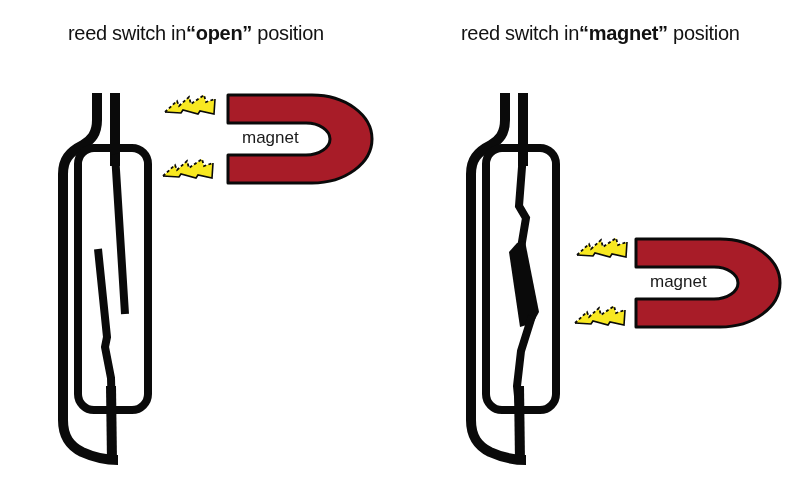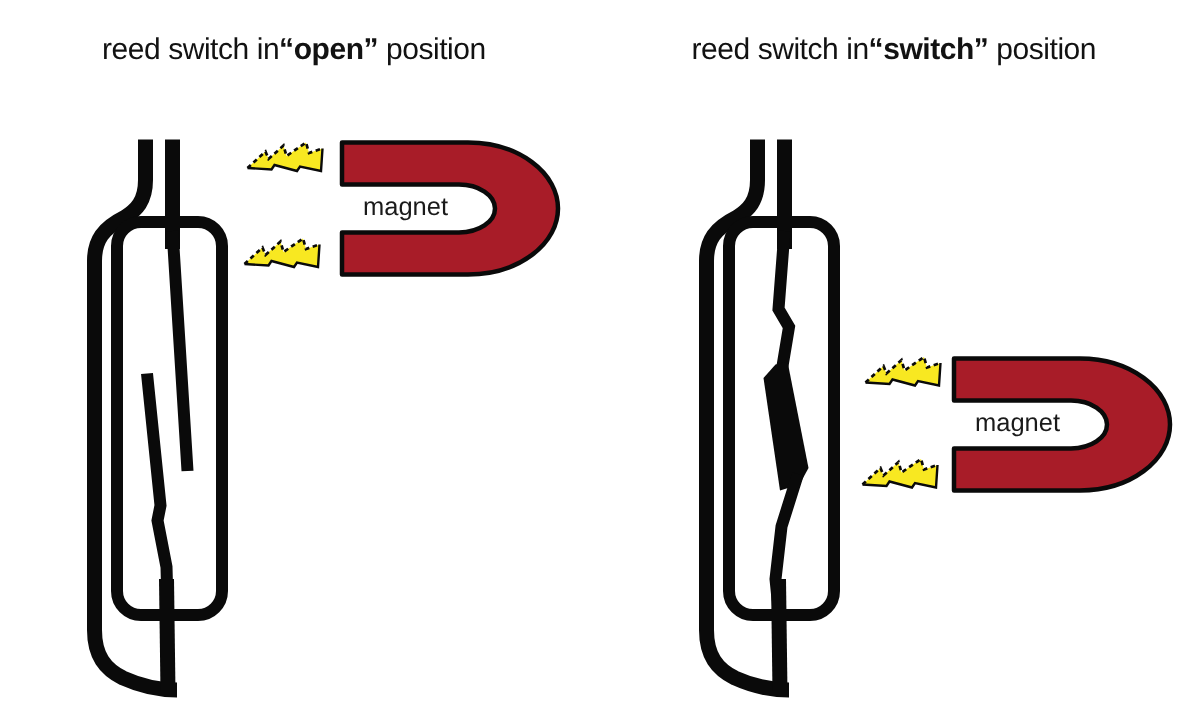--- a/index.html
+++ b/index.html
@@ -33,21 +33,21 @@
 </head>
 <body>
 
 <div id="canvas">
 
   <div class="title" style="left:40px;margin-left:28px;">
     <span>reed switch in</span><span class="emph">“open”</span><span> position</span>
   </div>
 
   <div class="title" style="left:461px;">
-    <span>reed switch in</span><span class="emph">“switch”</span><span> position</span>
+    <span>reed switch in</span><span class="emph">“magnet”</span><span> position</span>
   </div>
 
   <svg class="abs" style="left:54px;top:86px;" width="112" height="390" viewBox="0 0 112 390">
 
     <path d="M43 7 L43 34 C43 48 37 54 29 59 C15 66 9 74 9 88 L9 334 C9 351 16 360 28 366 C39 371 52 374 64 374" fill="none" stroke="#0a0a0a" stroke-width="10"></path>
 
     <path d="M61 7 L61 80" fill="none" stroke="#0a0a0a" stroke-width="10"></path>
 
     <path d="M61 68 L71 228" fill="none" stroke="#0a0a0a" stroke-width="8"></path>
 

